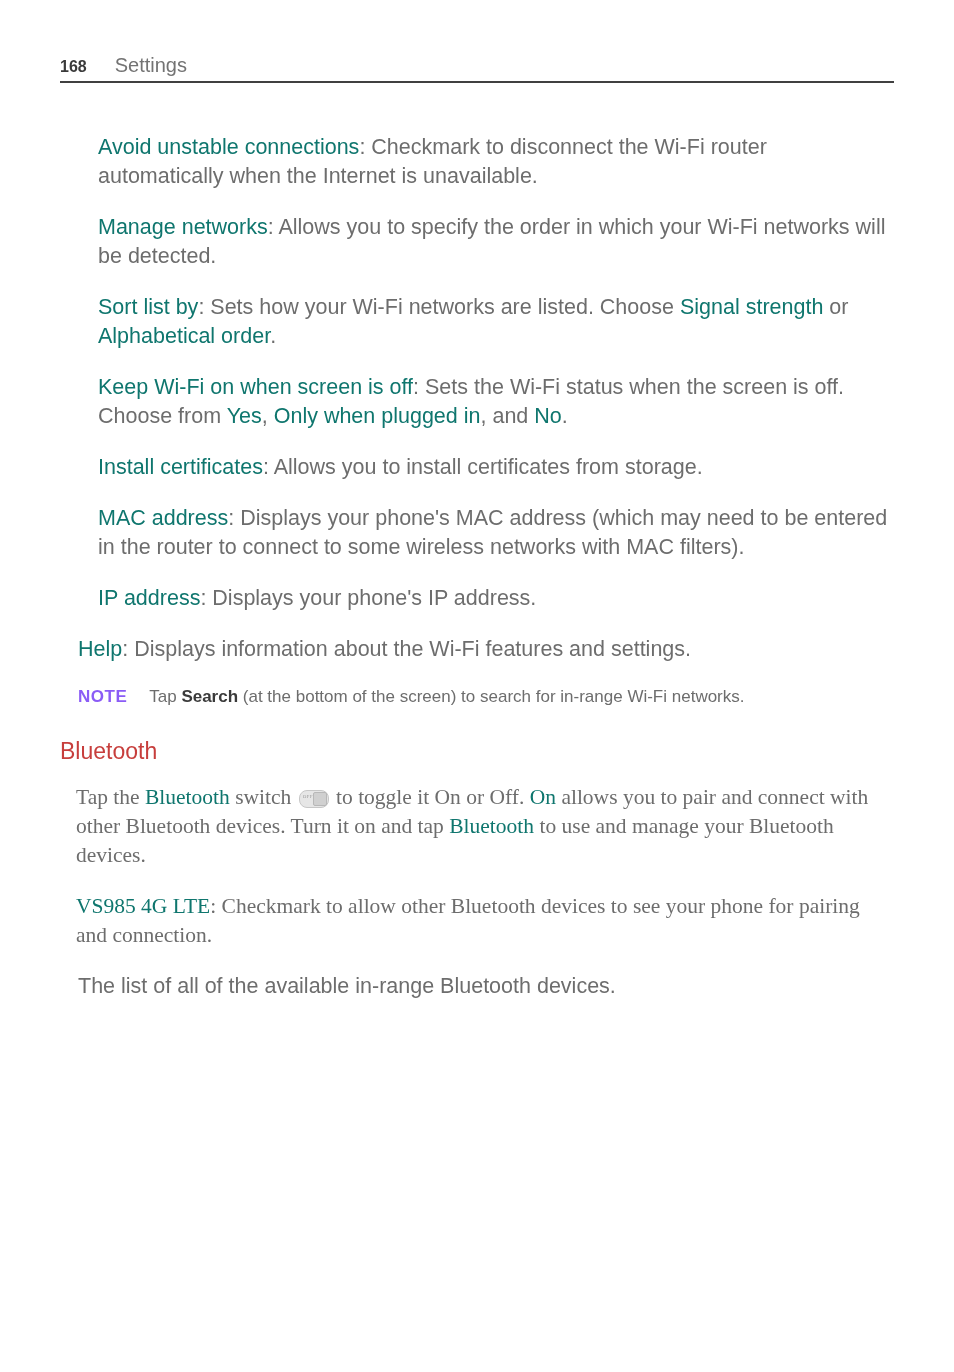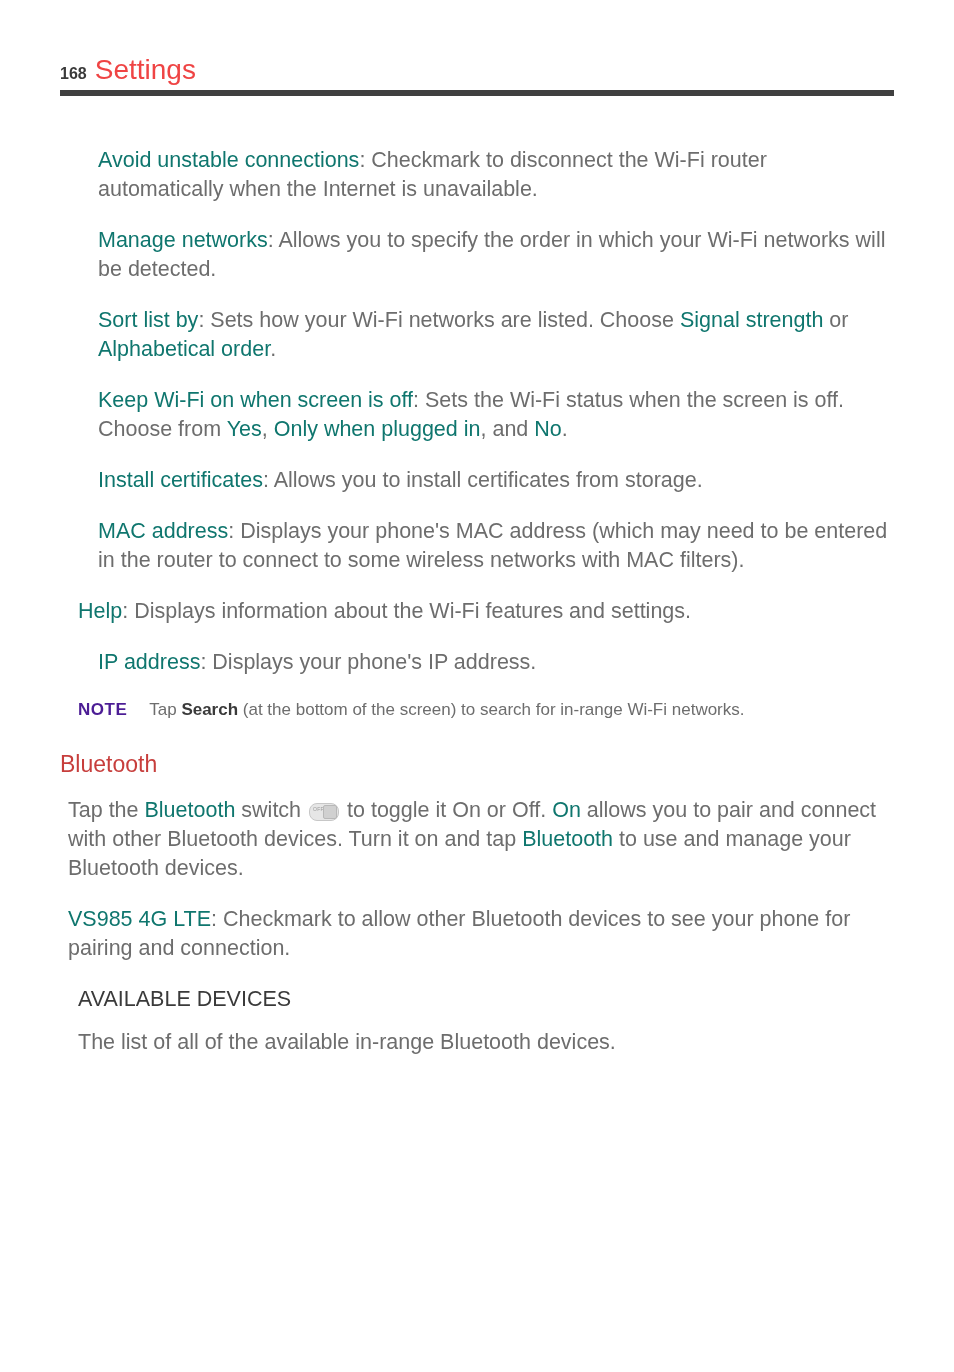--- a/index.html
+++ b/index.html
@@ -10,54 +10,54 @@
     color: #6d6d6d;
     width: 954px;
   }
   .page {
     box-sizing: border-box;
     padding: 54px 60px 80px 60px;
   }
   .header-row {
     display: flex;
     align-items: baseline;
-    gap: 8px;
-    border-bottom: 6px solid #404040;
+    gap: 28px;
+    border-bottom: 2px solid #404040;
     padding-bottom: 4px;
     margin-bottom: 50px;
   }
   .page-num {
     font-size: 16px;
     font-weight: 700;
     color: #3a3a3a;
   }
   .header-title {
-    font-size: 28px;
-    color: #ef4444;
+    font-size: 20px;
+    color: #737373;
   }
   .block {
     margin: 0 0 22px 0;
     font-size: 21.5px;
     line-height: 1.35;
     color: #6d6d6d;
   }
   .indent-1 { margin-left: 38px; }
   .indent-2 { margin-left: 18px; }
-  .indent-0 { margin-left: 8px; }
+  .indent-0 { margin-left: 16px; font-family: Liberation Serif, serif; }
   .b { color: #0f766e; font-weight: 400; }
   .st { color: #3a3a3a; font-weight: bold; }
   .note-row {
     margin-left: 18px;
     font-size: 17px;
     line-height: 1.3;
     color: #6d6d6d;
     margin-bottom: 28px;
   }
   .note-label {
-    color: #4c1d95;
+    color: #8b5cf6;
     font-weight: 700;
     margin-right: 22px;
     font-size: 17px;
     letter-spacing: 0.5px;
   }
   .section-title {
     color: #c73e3c;
     font-size: 23px;
     margin: 30px 0 18px 0;
   }
@@ -127,39 +127,38 @@
 
 
   <p class="block indent-1">
     <span class="b">Install certificates</span><span>: Allows you to install certificates from storage.</span>
   </p>
 
   <p class="block indent-1">
     <span class="b">MAC address</span><span>: Displays your phone's MAC address (which may need to be entered in the router to connect to some wireless networks with MAC filters).</span>
   </p>
 
+  <p class="block indent-1">
+    <span class="b">IP address</span><span>: Displays your phone's IP address.</span>
+  </p>
+
   <p class="block indent-2">
     <span class="b">Help</span><span>: Displays information about the Wi-Fi features and settings.</span>
-  </p>
-
-  <p class="block indent-1">
-    <span class="b">IP address</span><span>: Displays your phone's IP address.</span>
   </p>
 
   <div class="note-row">
     <span class="note-label">NOTE</span><span>Tap </span><span class="st">Search</span><span> (at the bottom of the screen) to search for in-range Wi-Fi networks.</span>
   </div>
 
   <div class="section-title">Bluetooth</div>
 
   <p class="block indent-0">
     <span>Tap the </span><span class="b">Bluetooth</span><span> switch </span><span class="switch-icon"><span class="lbl">OFF</span></span><span> to toggle it On or Off. </span><span class="b">On</span><span> allows you to pair and connect with other Bluetooth devices. Turn it on and tap </span><span class="b">Bluetooth</span><span> to use and manage your Bluetooth devices.</span>
   </p>
 
   <p class="block indent-0">
     <span class="b">VS985 4G LTE</span><span>: Checkmark to allow other Bluetooth devices to see your phone for pairing and connection.</span>
   </p>
 
-  <div class="sub-title">AVAILABLE DEVICES</div>
 
   <p class="block indent-2" style="margin-bottom:0;">The list of all of the available in-range Bluetooth devices.</p>
 
 </div>
 
 </body></html>

